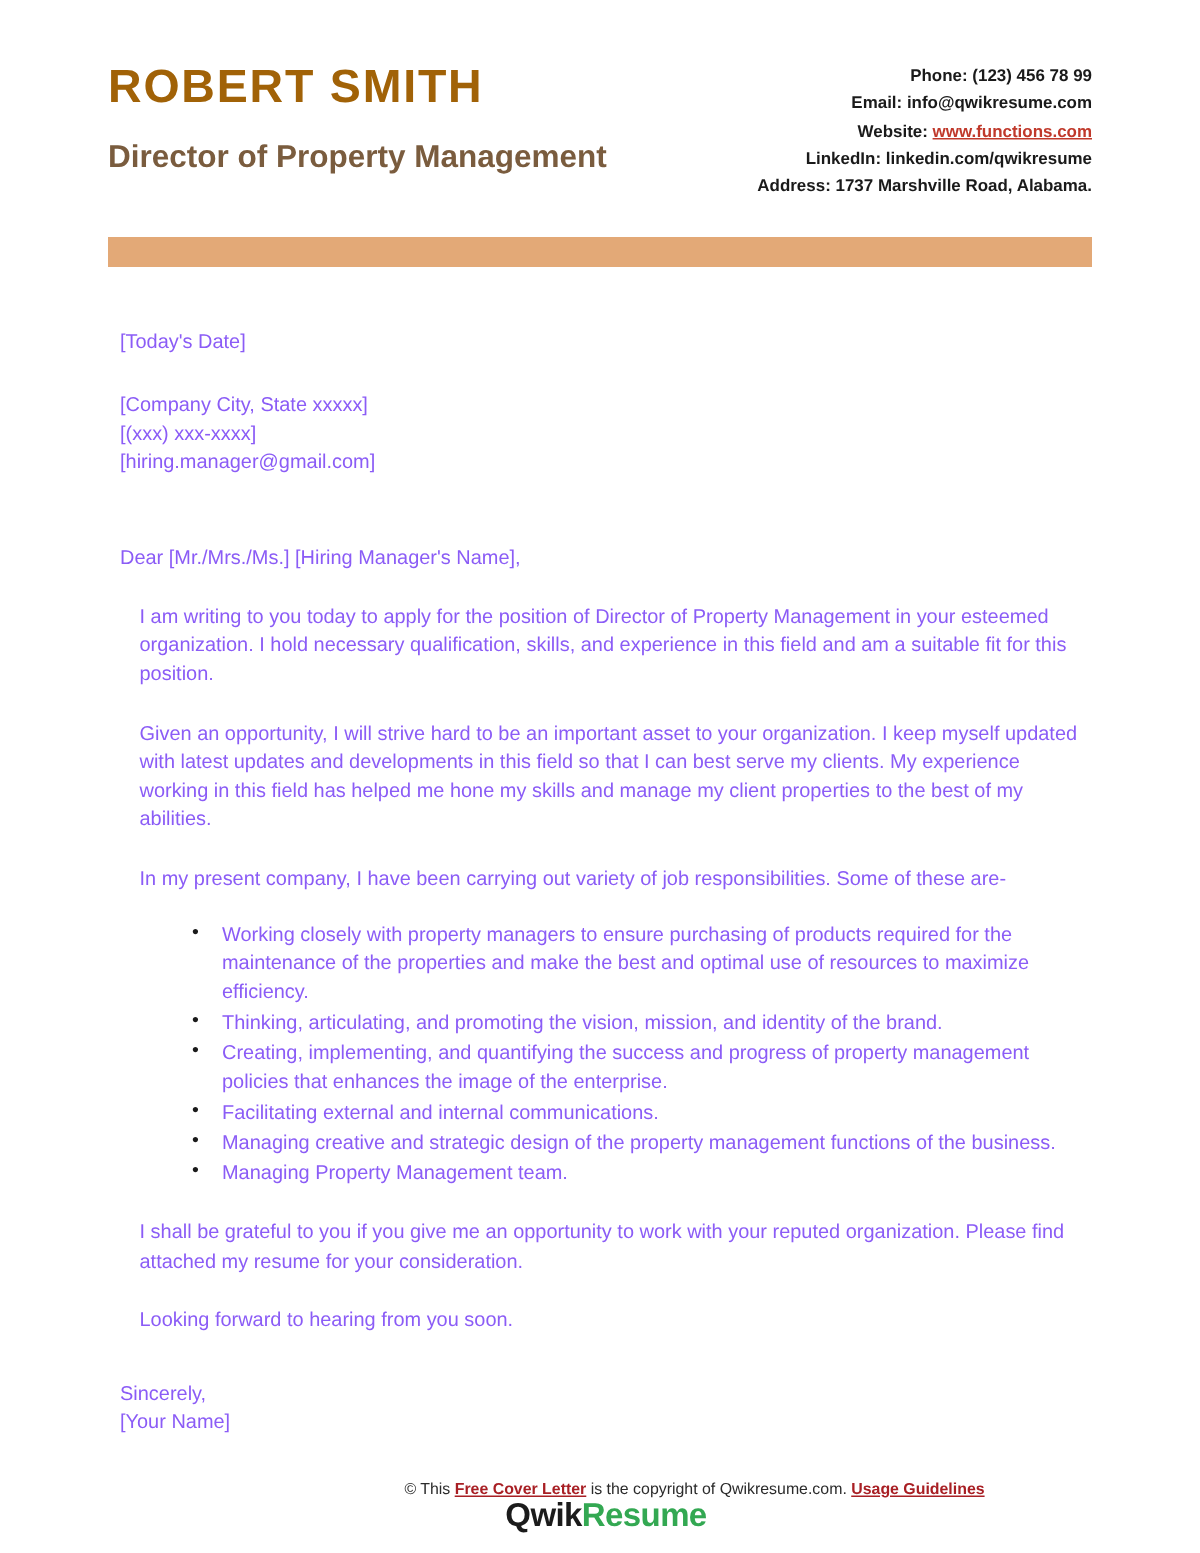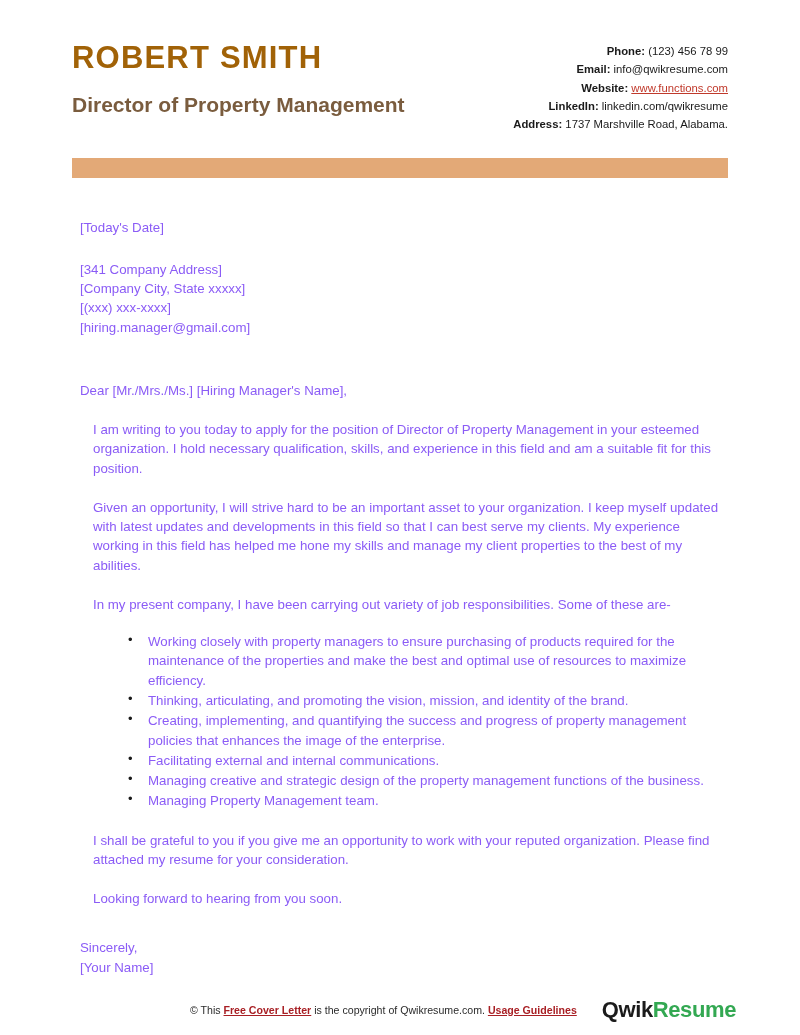--- a/index.html
+++ b/index.html
@@ -57,21 +57,21 @@
     font-size: 11.3px;
     line-height: 1.62;
     color: #1a1a1a;
     padding-top: 6px;
     white-space: nowrap;
   }
   .contact .row { display: block; }
   .contact .lbl {
     font-weight: bold;
   }
-  .contact .val { font-weight: normal; }
+  .contact .val { font-weight: bold; }
   .contact .link {
     color: #c0392b;
     text-decoration: underline;
   }
 
   
   .accent-bar-wrap {
     padding: 0 72px;
     margin-top: 25px;
   }
@@ -130,20 +130,21 @@
   .footer {
     position: absolute;
     left: 0;
     right: 0;
     bottom: 14px;
     padding: 0 64px 0 72px;
     box-sizing: border-box;
     display: flex;
     align-items: center;
     justify-content: space-between;
+    flex-direction: column;
   }
   .copyright {
     font-size: 10.6px;
     color: #2b2b2b;
     white-space: nowrap;
     margin-left: 118px;
   }
   .copyright .flink {
     color: #a81f24;
     font-weight: bold;
@@ -195,21 +196,20 @@
 
   <div class="accent-bar-wrap">
     <div class="accent-bar"></div>
   </div>
 
   <div class="content">
 
     <div class="date-line">[Today's Date]</div>
 
     <div class="recipient">
-      <div>[341 Company Address]</div>
       <div>[Company City, State xxxxx]</div>
       <div>[(xxx) xxx-xxxx]</div>
       <div>[hiring.manager@gmail.com]</div>
     </div>
 
     <div class="salutation">Dear [Mr./Mrs./Ms.] [Hiring Manager's Name],</div>
 
     <p class="para">I am writing to you today to apply for the position of Director of Property Management in your esteemed organization. I hold necessary qualification, skills, and experience in this field and am a suitable fit for this position.</p>
     <p class="para">Given an opportunity, I will strive hard to be an important asset to your organization. I keep myself updated with latest updates and developments in this field so that I can best serve my clients. My experience working in this field has helped me hone my skills and manage my client properties to the best of my abilities.</p>
     <p class="para">In my present company, I have been carrying out variety of job responsibilities. Some of these are-</p>

